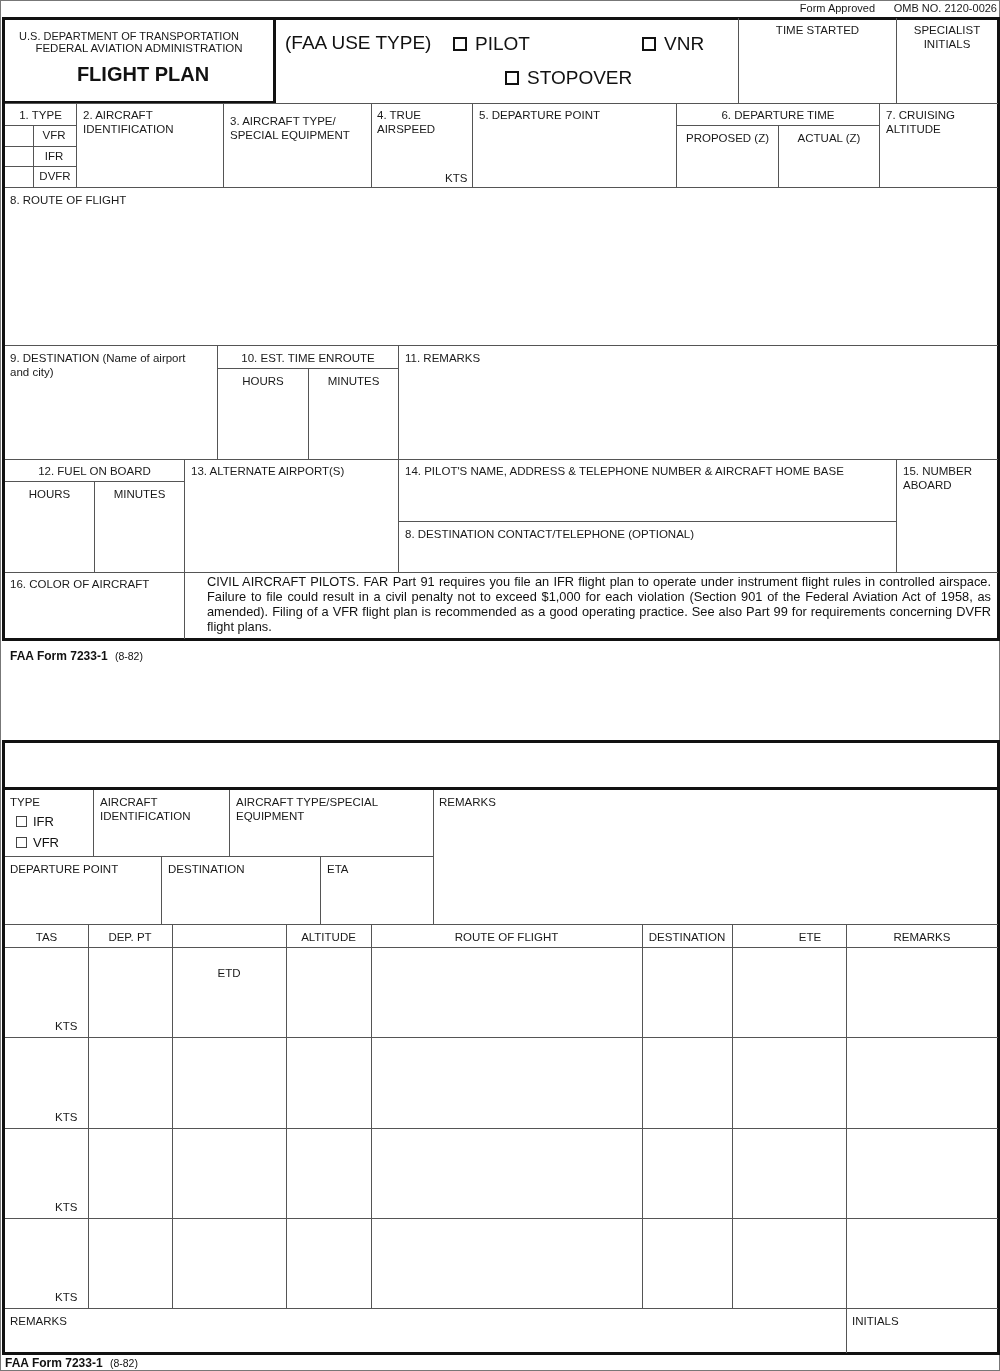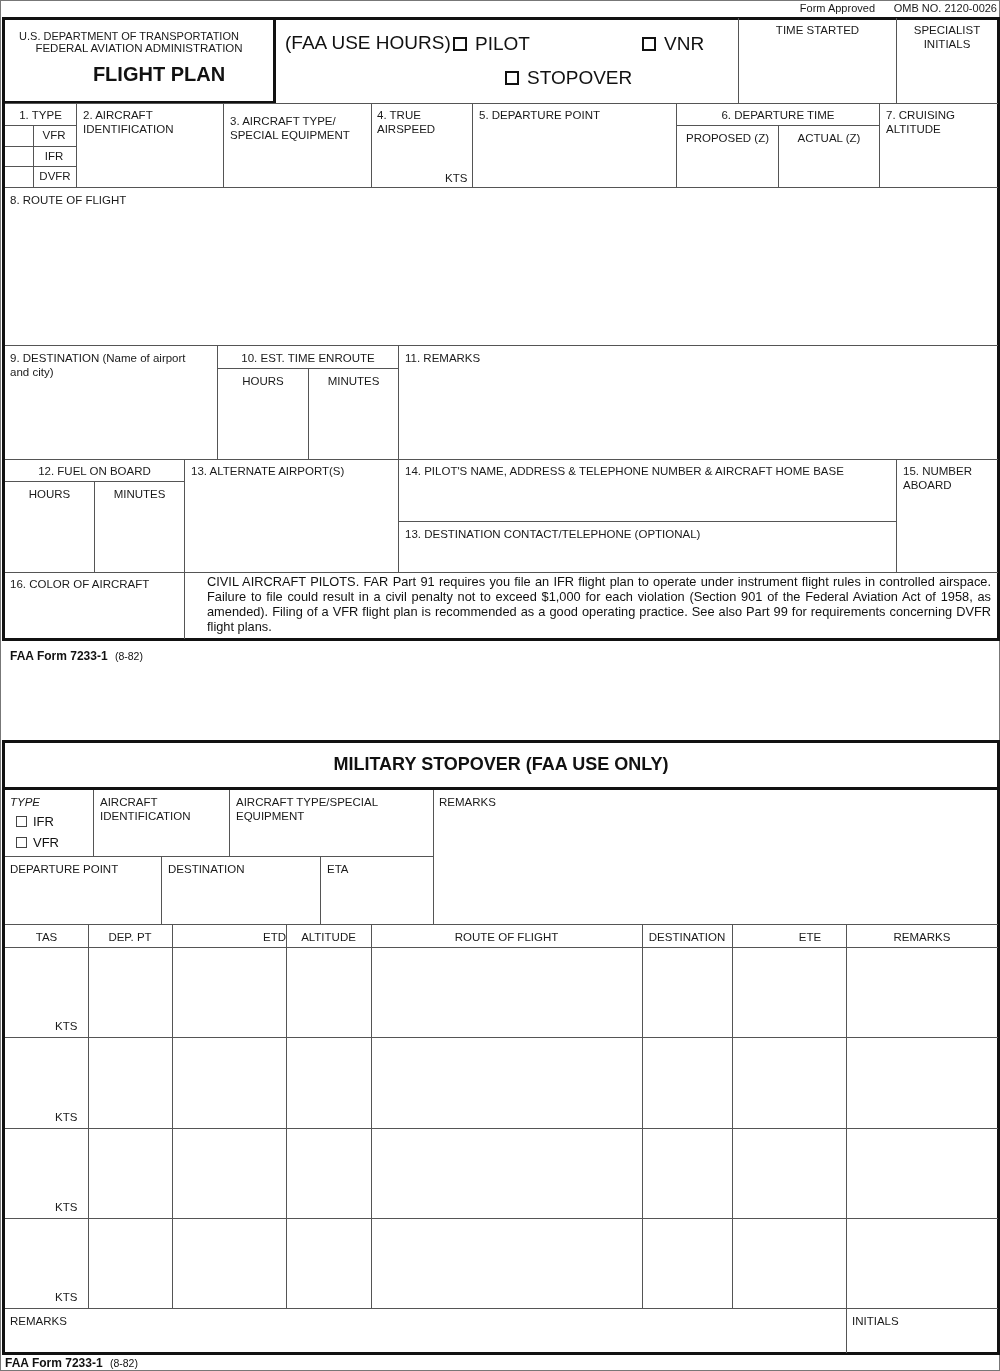--- a/index.html
+++ b/index.html
@@ -24,24 +24,24 @@
 
   <div class="lbl" style="right:124px; top:1px; font-size:11px;">Form Approved</div>
   <div class="lbl" style="right:2px; top:1px; font-size:11px;">OMB NO. 2120-0026</div>
   <div class="hline" style="left:270px; top:16px; width:729px; background:#777;"></div>
 
   <div class="thick" style="left:1px; top:16px; width:998px; height:624px; border-width:3px 3px 3px 3px;"></div>
 
   <div class="abs" style="left:1px; top:16px; width:274px; height:87px; border:3px solid #111;">
     <div class="lbl c" style="left:0; width:248px; top:10px; font-size:11px;">U.S. DEPARTMENT OF TRANSPORTATION</div>
     <div class="lbl c" style="left:0; width:268px; top:22px; font-size:11.5px;">FEDERAL AVIATION ADMINISTRATION</div>
-    <div class="lbl c" style="left:16px; width:276px; top:42px; font-size:20px; line-height:24px; font-weight:bold; color:#111;">FLIGHT PLAN</div>
-  </div>
-
-  <div class="bigopt" style="left:284px; top:31px;">(FAA USE HOURS)</div>
+    <div class="lbl c" style="left:0; width:276px; top:42px; font-size:20px; line-height:24px; font-weight:bold; color:#111;">FLIGHT PLAN</div>
+  </div>
+
+  <div class="bigopt" style="left:284px; top:31px;">(FAA USE TYPE)</div>
   <div class="bigopt" style="left:452px; top:32px;">
     <span class="cb"></span><span>PILOT</span>
   </div>
   <div class="bigopt" style="left:641px; top:32px;">
     <span class="cb"></span><span>VNR</span>
   </div>
   <div class="bigopt" style="left:504px; top:66px;">
     <span class="cb"></span><span>STOPOVER</span>
   </div>
 
@@ -136,45 +136,44 @@
   <input class="field" style="left: 96px; top: 507px; width: 85px; height: 60px;">
   <div class="vline" style="left:183px; top:458px; height:180px;"></div>
 
   <div class="lbl" style="left:190px; top:464px;">13. ALTERNATE AIRPORT(S)</div>
   <textarea class="field" style="left: 186px; top: 482px; width: 209px; height: 86px; resize: none;"></textarea>
 
   <div class="lbl" style="left:404px; top:464px;">14. PILOT'S NAME, ADDRESS &amp; TELEPHONE NUMBER &amp; AIRCRAFT HOME BASE</div>
   <textarea class="field" style="left: 400px; top: 481px; width: 493px; height: 37px; resize: none;"></textarea>
   <div class="hline" style="left:397px; top:520px; width:498px;"></div>
 
-  <div class="lbl" style="left:404px; top:527px;">13. DESTINATION CONTACT/TELEPHONE (OPTIONAL)</div>
+  <div class="lbl" style="left:404px; top:527px;">8. DESTINATION CONTACT/TELEPHONE (OPTIONAL)</div>
   <input class="field" style="left: 400px; top: 544px; width: 493px; height: 24px;">
   <div class="vline" style="left:895px; top:458px; height:113px;"></div>
 
   <div class="lbl" style="left:902px; top:464px;">15. NUMBER
     ABOARD</div>
   <input class="field" style="left: 898px; top: 495px; width: 96px; height: 72px;">
 
   <div class="hline" style="left:4px; top:571px; width:993px;"></div>
 
   <div class="lbl" style="left:9px; top:577px;">16. COLOR OF AIRCRAFT</div>
   <input class="field" style="left: 6px; top: 594px; width: 175px; height: 40px;">
 
   <div class="abs" style="left:206px; top:573px; width:784px; font-size:12.8px; line-height:15px; text-align:justify; color:#111;">CIVIL AIRCRAFT PILOTS. FAR Part 91 requires you file an IFR flight plan to operate under instrument flight rules in controlled airspace. Failure to file could result in a civil penalty not to exceed $1,000 for each violation (Section 901 of the Federal Aviation Act of 1958, as amended). Filing of a VFR flight plan is recommended as a good operating practice. See also Part 99 for requirements concerning DVFR flight plans.</div>
 
   <div class="abs" style="left:9px; top:648px; font-size:12px; font-weight:bold;">
     <span>FAA Form 7233-1</span>
     <span style="font-weight:normal; font-size:10.5px; margin-left:4px;">(8-82)</span>
   </div>
 
   <div class="thick" style="left:1px; top:739px; width:998px; height:615px;"></div>
-  <div class="abs c" style="left:4px; top:753px; width:992px; font-size:18px; font-weight:bold; color:#111;">MILITARY STOPOVER (FAA USE ONLY)</div>
   <div class="abs" style="left:4px; top:786px; width:993px; height:3px; background:#111;"></div>
 
-  <div class="lbl" style="left:9px; top:795px;font-style:italic;">TYPE</div>
+  <div class="lbl" style="left:9px; top:795px;">TYPE</div>
   <div class="abs" style="left:15px; top:813px; font-size:13px;">
     <span class="cb-small"></span><span>IFR</span>
   </div>
   <div class="abs" style="left:15px; top:834px; font-size:13px;">
     <span class="cb-small"></span><span>VFR</span>
   </div>
   <div class="vline" style="left:92px; top:789px; height:66px;"></div>
 
   <div class="lbl" style="left:99px; top:795px;">AIRCRAFT
 IDENTIFICATION</div>
@@ -198,21 +197,21 @@
   <input class="field" style="left: 163px; top: 880px; width: 154px; height: 40px;">
   <div class="vline" style="left:319px; top:855px; height:68px;"></div>
   <div class="lbl" style="left:326px; top:862px;">ETA</div>
   <input class="field" style="left: 322px; top: 880px; width: 108px; height: 40px;">
 
   <div class="hline" style="left:4px; top:923px; width:993px;"></div>
 
   <div id="mil-table">
       <div class="lbl c" style="left:4px; width:83px; top:930px;">TAS</div>
       <div class="lbl c" style="left:87px; width:84px; top:930px;">DEP. PT</div>
-      <div class="lbl c" style="left:171px; width:114px; top:930px;text-align:right;">ETD</div>
+      <div class="lbl c" style="left:171px; width:114px; top:966px;">ETD</div>
       <div class="lbl c" style="left:285px; width:85px; top:930px;">ALTITUDE</div>
       <div class="lbl c" style="left:370px; width:271px; top:930px;">ROUTE OF FLIGHT</div>
       <div class="lbl c" style="left:641px; width:90px; top:930px;">DESTINATION</div>
       <div class="lbl c" style="left:752px; width:114px; top:930px;">ETE</div>
       <div class="lbl c" style="left:845px; width:152px; top:930px;">REMARKS</div>
       <div class="hline" style="left:4px; top:946px; width:993px;"></div>
       <div class="vline" style="left:87px; top:923px; height:384px;"></div>
       <div class="vline" style="left:171px; top:923px; height:384px;"></div>
       <div class="vline" style="left:285px; top:923px; height:384px;"></div>
       <div class="vline" style="left:370px; top:923px; height:384px;"></div>

